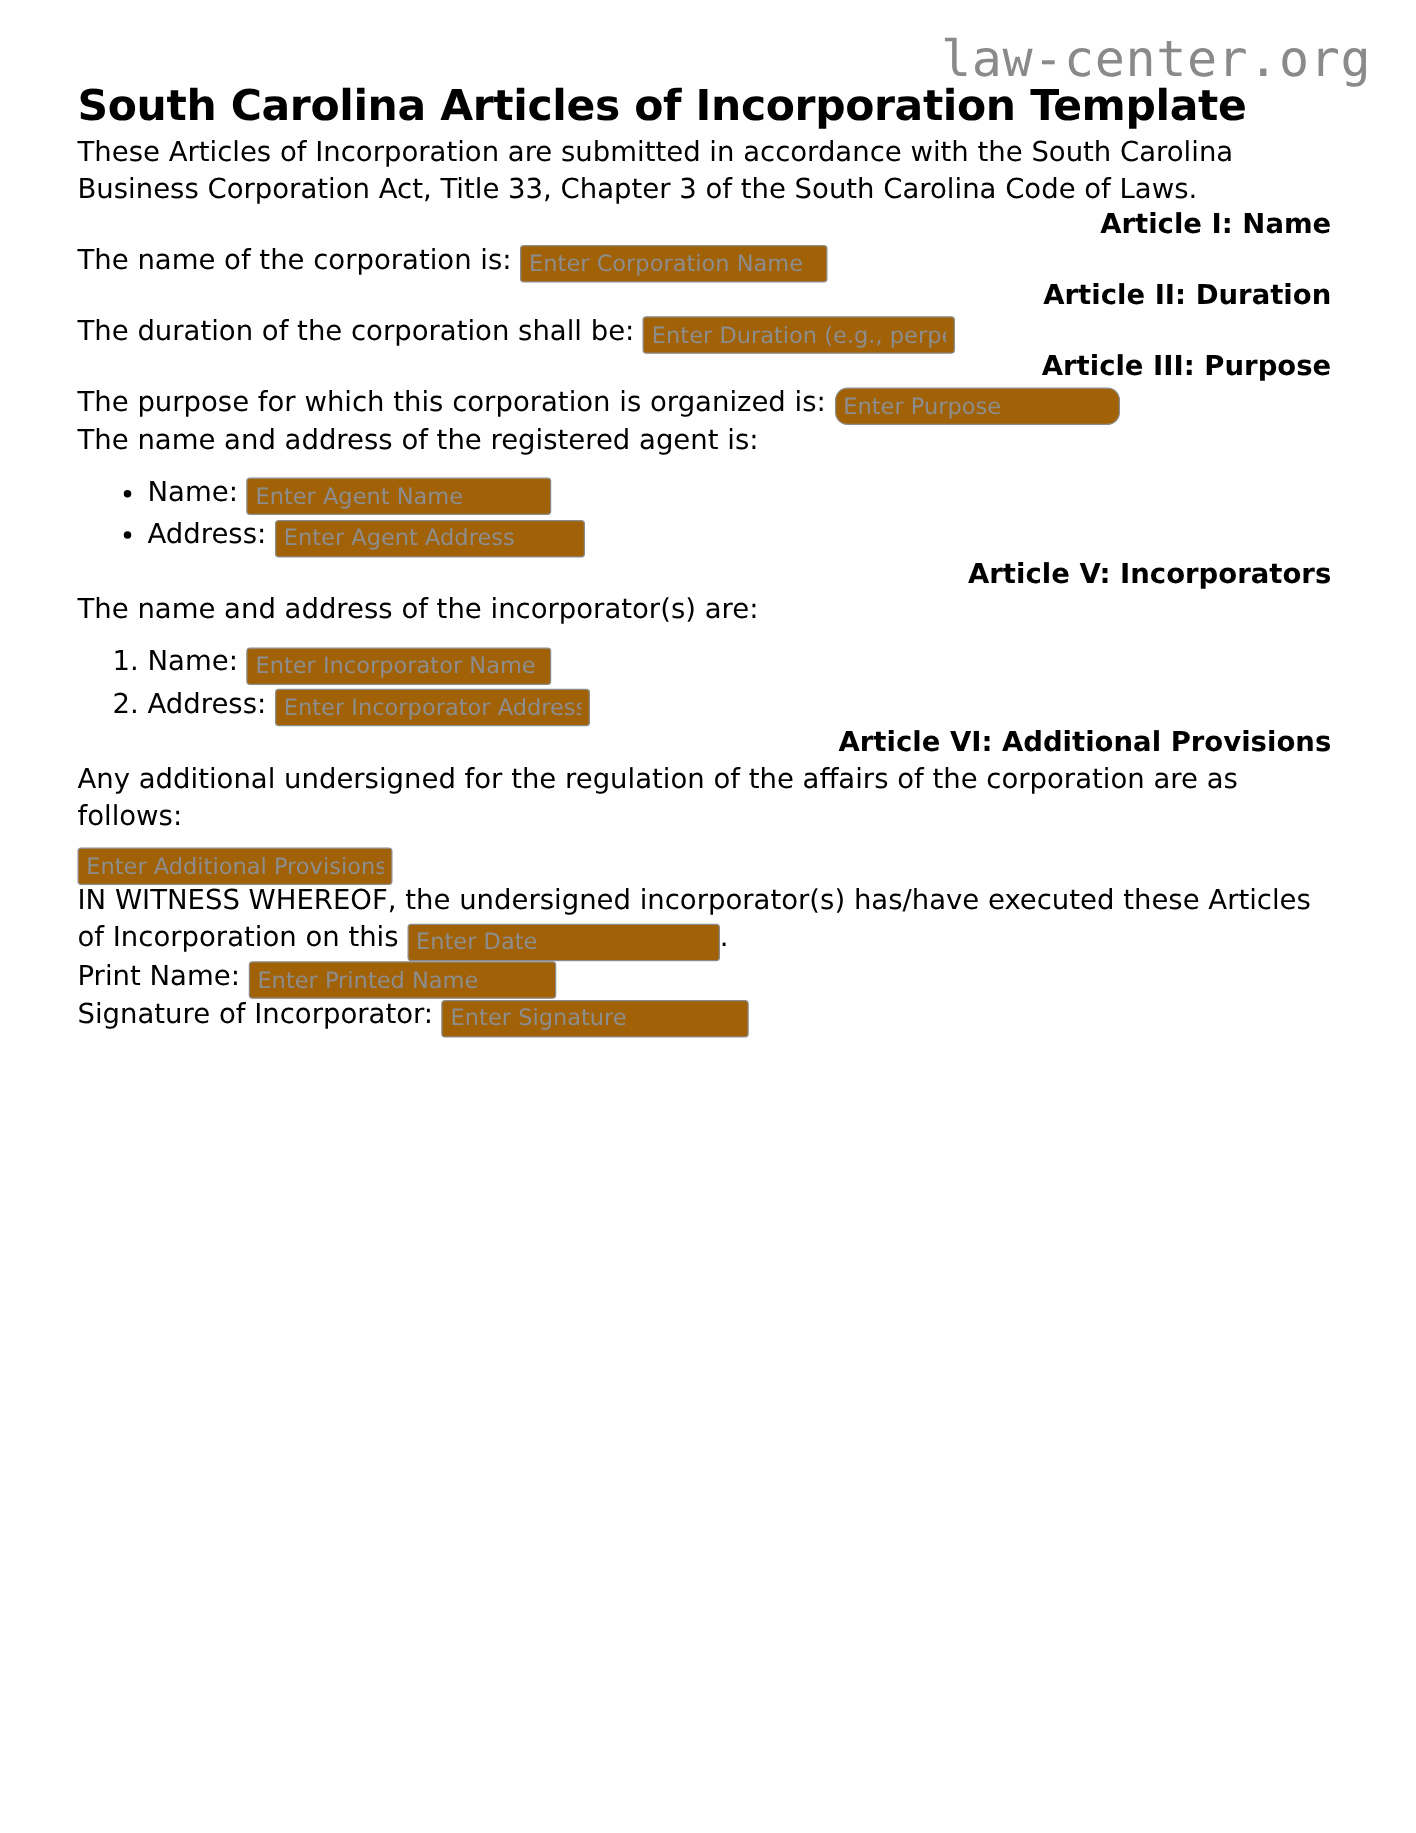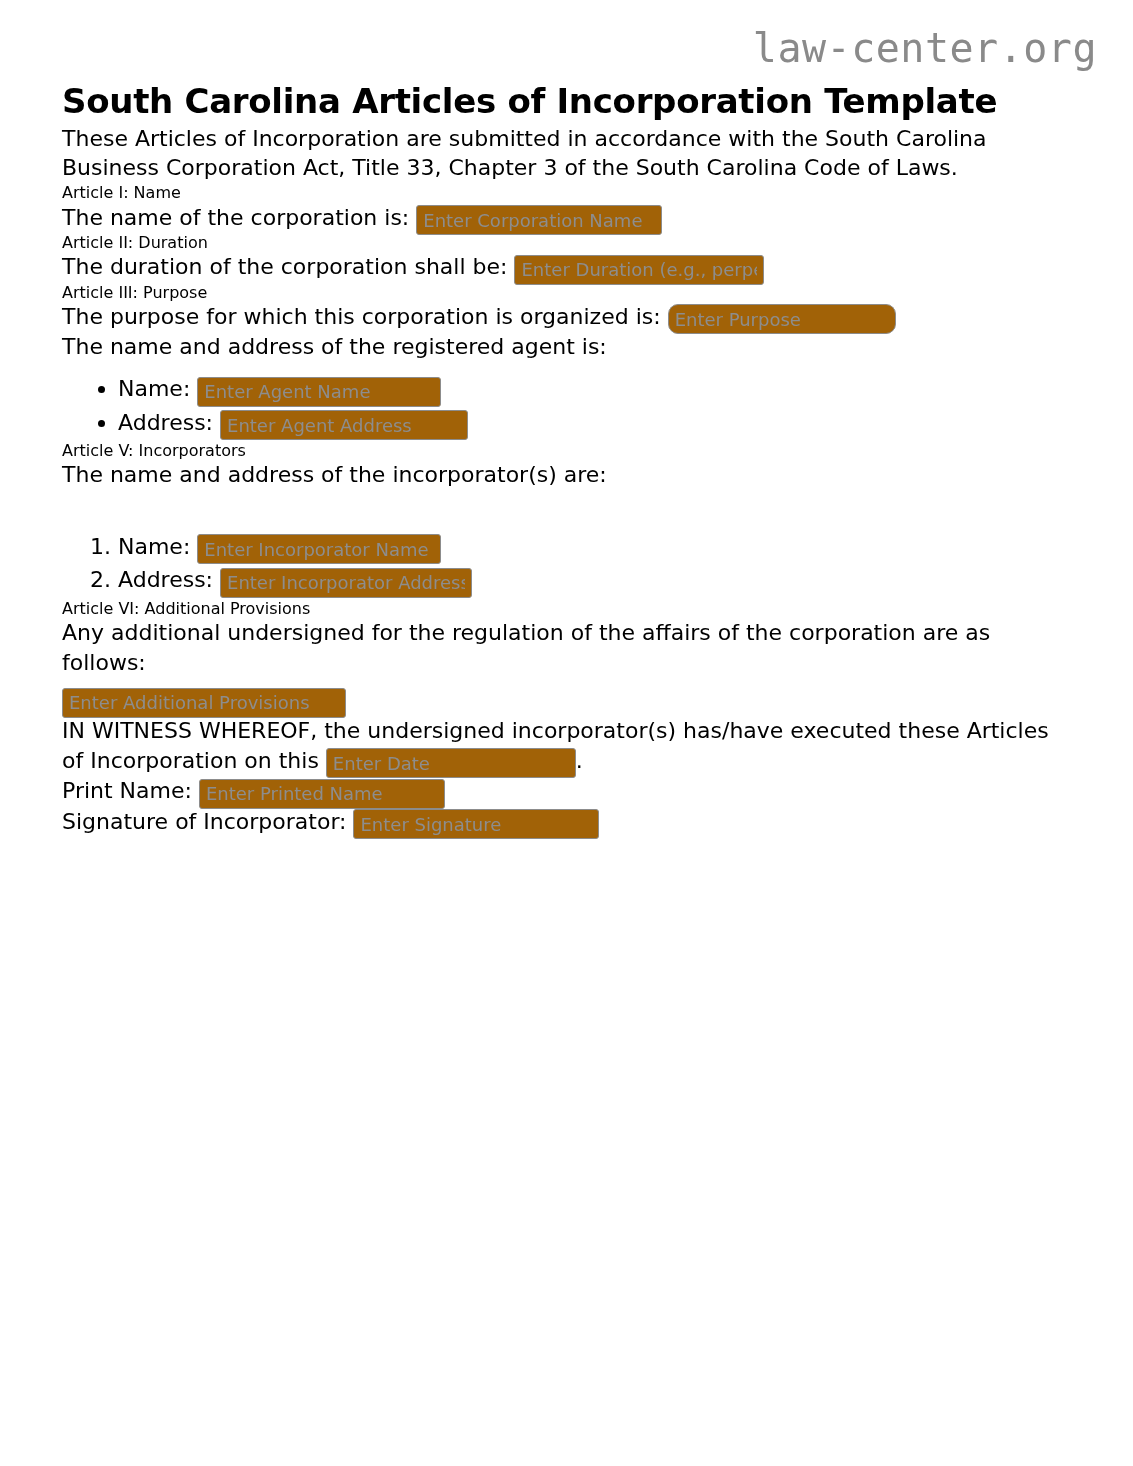--- a/index.html
+++ b/index.html
@@ -14,21 +14,21 @@
     position: relative;
     font-family: "DejaVu Sans", "Liberation Sans", sans-serif;
     color: #000000;
     overflow: hidden;
   }
   .page {
     position: relative;
     width: 1133px;
     height: 1466px;
     box-sizing: border-box;
-    padding: 16px 68px 0 62px;
+    padding: 0 68px 0 62px;
   }
 
   
   .watermark {
     position: absolute;
     top: 28px;
     right: 36px;
     font-family: "DejaVu Sans Mono", "Liberation Mono", monospace;
     font-size: 40px;
     line-height: 1;
@@ -44,23 +44,24 @@
     padding-top: 64px;
     font-size: 34px;
     line-height: 1.28;
     font-weight: bold;
     letter-spacing: -0.3px;
     max-width: 1010px;
   }
   h2.article-heading {
     margin: 0;
     padding: 0;
-    font-size: 16px;
+    font-size: 22px;
     line-height: 1.2;
-    font-weight: normal;
+    font-weight: bold;
+    text-align: right;
   }
 
   
   p.para {
     margin: 0;
     font-size: 22px;
     line-height: 1.36;
     font-weight: normal;
   }
   .intro {
@@ -103,23 +104,23 @@
     color: #8d8d8d;
     opacity: 1;
   }
   .field::-moz-placeholder { color: #8d8d8d; opacity: 1; }
 
   .f-corp   { width: 246px; }
   .f-dur    { width: 250px; }
   .f-purp   { width: 228px; border-radius: 10px; }
   .f-agname { width: 244px; }
   .f-agaddr { width: 248px; }
-  .f-incname{ width: 244px; margin-top: 30px; }
+  .f-incname{ width: 244px; }
   .f-incaddr{ width: 252px; }
-  .f-addl   { width: 284px; }
+  .f-addl   { width: 252px; }
   .f-date   { width: 250px; }
   .f-sig    { width: 246px; }
   .f-print  { width: 246px; }
 
   
   ul.agent-list,
   ol.inc-list {
     margin: 12px 0 0 0;
     padding-left: 56px;
     font-size: 22px;

